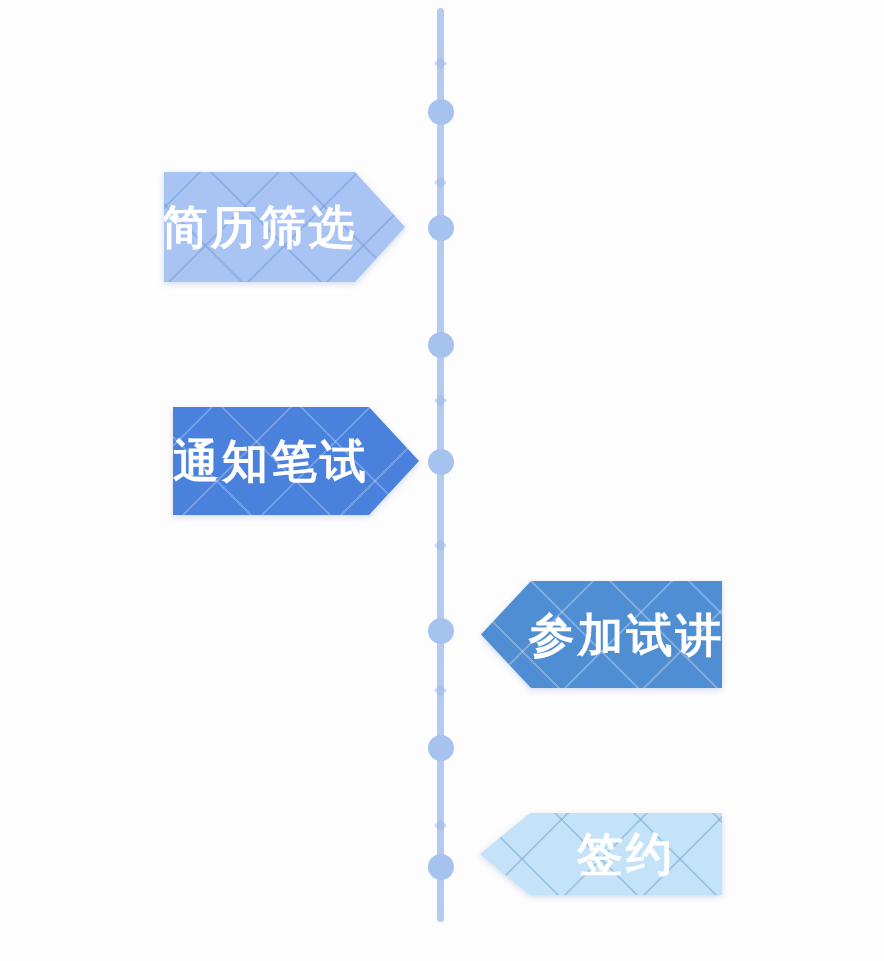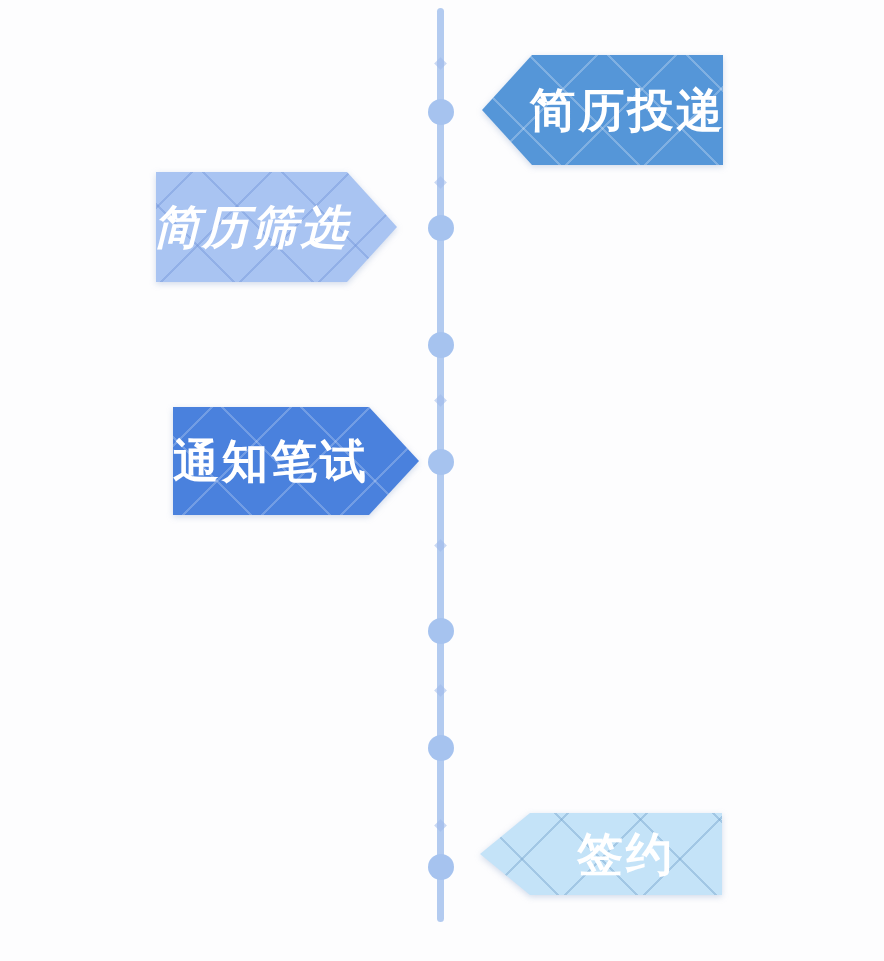--- a/index.html
+++ b/index.html
@@ -126,39 +126,39 @@
   <div class="line-tick" style="left:436px; top:821px;"></div>
 
   <div class="timeline-node" style="left:428px; top:99px;"></div>
   <div class="timeline-node" style="left:428px; top:215px;"></div>
   <div class="timeline-node" style="left:428px; top:332px;"></div>
   <div class="timeline-node" style="left:428px; top:449px;"></div>
   <div class="timeline-node" style="left:428px; top:618px;"></div>
   <div class="timeline-node" style="left:428px; top:735px;"></div>
   <div class="timeline-node" style="left:428px; top:854px;"></div>
 
-  <div class="banner side-right tone-medium" style="left:482px; top:55px; width:241px; height:110px;">
-    <div class="banner-shape">
-      <span class="banner-label">简历投递</span>
-    </div>
-  </div>
 
-  <div class="banner side-left tone-light" style="left:156px; top:172px; width:241px; height:110px;font-style:italic;">
+  <div class="banner side-left tone-light" style="left:164px; top:172px; width:241px; height:110px;">
     <div class="banner-shape">
       <span class="banner-label">简历筛选</span>
     </div>
   </div>
 
 
   <div class="banner side-left tone-dark" style="left:173px; top:407px; width:246px; height:108px;">
     <div class="banner-shape">
       <span class="banner-label">通知笔试</span>
     </div>
   </div>
 
+  <div class="banner side-right tone-medium2" style="left:481px; top:581px; width:241px; height:107px;">
+    <div class="banner-shape">
+      <span class="banner-label">参加试讲</span>
+    </div>
+  </div>
 
 
   <div class="banner side-right tone-pale" style="left:480px; top:813px; width:242px; height:82px;">
     <div class="banner-shape">
       <span class="banner-label">签约</span>
     </div>
   </div>
 
 </div>
 

